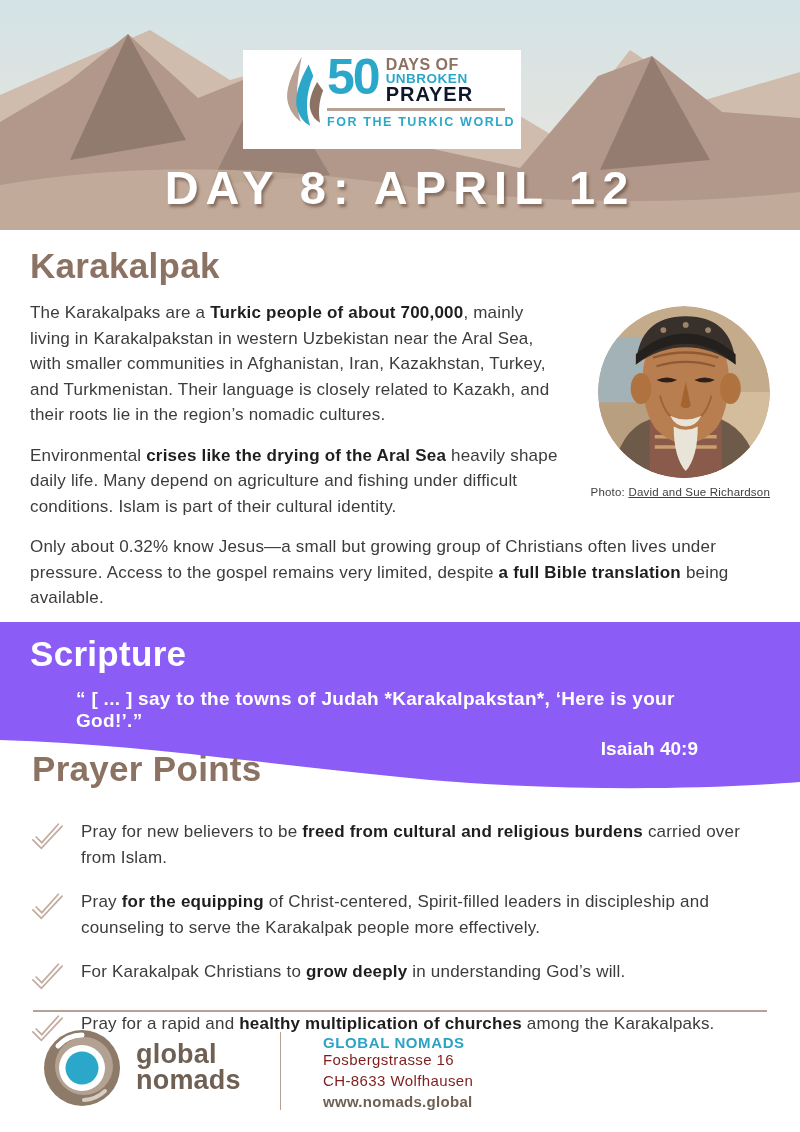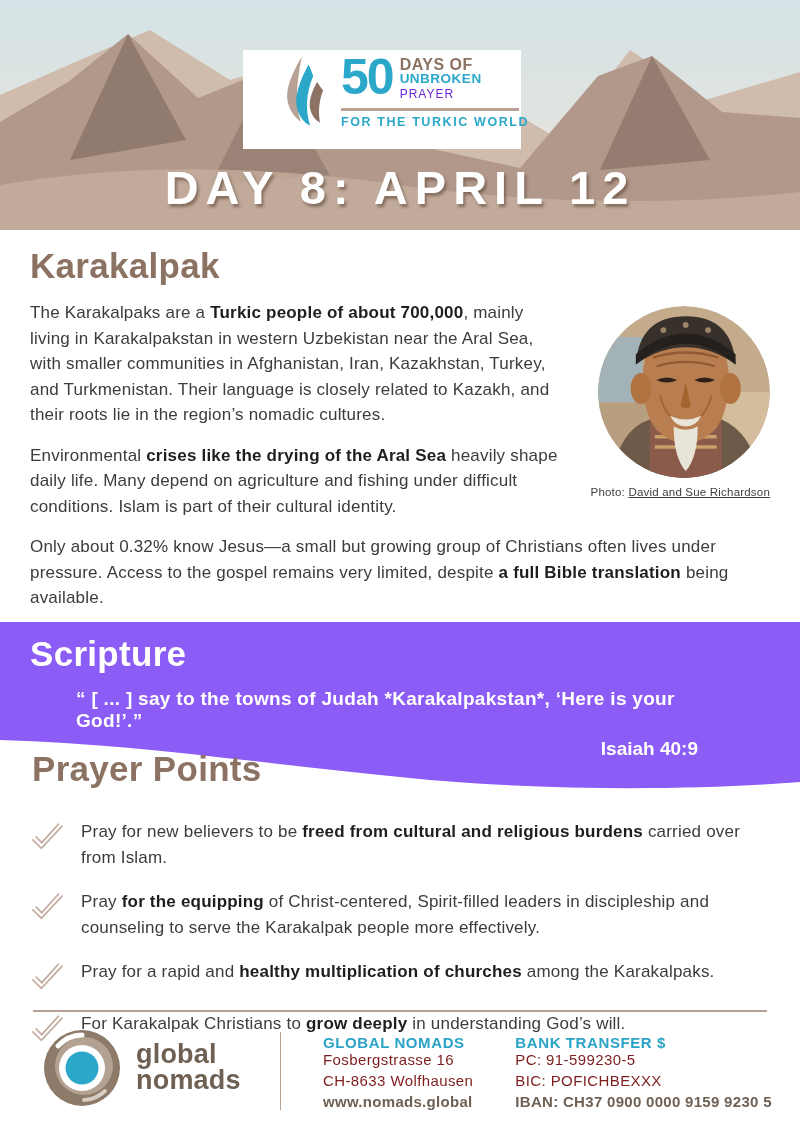--- a/index.html
+++ b/index.html
@@ -8,30 +8,30 @@
   .page {
     position:relative; width:800px; height:1132px; margin:0 auto;
     background:#ffffff; overflow:hidden; color:#3c3c3c;
   }
 
   
   .header { position:relative; width:800px; height:230px; overflow:hidden; }
   .header svg.mountains { position:absolute; inset:0; width:100%; height:100%; display:block; }
   .logo-card {
     position:absolute; left:243px; top:50px; width:278px; height:99px;
-    background:#ffffff; display:flex; align-items:center; padding:8px 14px 24px 38px; gap:14px;
+    background:#ffffff; display:flex; align-items:center; padding:8px 14px 24px 38px; gap:0;
   }
   .flame { width:46px; height:78px; flex:0 0 auto; }
   .logo-text { display:flex; flex-direction:column; }
   .logo-row { display:flex; align-items:flex-start; gap:7px; }
   .logo-50 { font-size:50px; line-height:44px; font-weight:800; color:#2ba8c9; letter-spacing:-2px; }
   .logo-stack { display:flex; flex-direction:column; padding-top:2px; }
   .logo-daysof  { font-size:16px; font-weight:800; color:#8b7262; letter-spacing:.5px; line-height:15px;}
   .logo-unbroken{ font-size:13.5px; font-weight:800; color:#2ba8c9; letter-spacing:.5px; line-height:14px;}
-  .logo-prayer  { font-size:12px; font-weight:400; color:#6d28d9; letter-spacing:1px; line-height:17px;}
+  .logo-prayer  { font-size:20px; font-weight:700; color:#0f172a; letter-spacing:1px; line-height:17px;}
   .logo-rule { height:3px; background:#b7a295; margin:5px 0 4px 0; width:178px; }
   .logo-tagline { font-size:12.5px; font-weight:800; color:#2ba8c9; letter-spacing:1.6px; white-space:nowrap; }
   .day-title {
     position:absolute; left:0; right:0; top:160px; text-align:center;
     font-size:47px; font-weight:800; color:#ffffff; letter-spacing:7px;
     text-shadow:2px 3px 3px rgba(85,62,50,.55);
   }
 
   
   .profile { position:relative; height:392px; padding:16px 30px 0 30px; }
@@ -197,27 +197,27 @@
     <div class="prayer-item">
       <svg class="check" viewBox="0 0 36 30">
         <path d="M3 18 L12 27 L34 3.5 M6.5 15 L12.5 21 L30 1.5" fill="none" stroke="#c2ab9e" stroke-width="1.8" stroke-linecap="round"></path>
       </svg>
       <div class="pt"><span>Pray </span><strong>for the equipping</strong><span> of Christ-centered, Spirit-filled leaders in discipleship and counseling to serve the Karakalpak people more effectively.</span></div>
     </div>
     <div class="prayer-item">
       <svg class="check" viewBox="0 0 36 30">
         <path d="M3 18 L12 27 L34 3.5 M6.5 15 L12.5 21 L30 1.5" fill="none" stroke="#c2ab9e" stroke-width="1.8" stroke-linecap="round"></path>
       </svg>
+      <div class="pt"><span>For Karakalpak Christians to </span><strong>grow deeply</strong><span> in understanding God’s will.</span></div>
+    </div>
+    <div class="prayer-item">
+      <svg class="check" viewBox="0 0 36 30">
+        <path d="M3 18 L12 27 L34 3.5 M6.5 15 L12.5 21 L30 1.5" fill="none" stroke="#c2ab9e" stroke-width="1.8" stroke-linecap="round"></path>
+      </svg>
       <div class="pt"><span>Pray for a rapid and </span><strong>healthy multiplication of churches</strong><span> among the Karakalpaks.</span></div>
-    </div>
-    <div class="prayer-item">
-      <svg class="check" viewBox="0 0 36 30">
-        <path d="M3 18 L12 27 L34 3.5 M6.5 15 L12.5 21 L30 1.5" fill="none" stroke="#c2ab9e" stroke-width="1.8" stroke-linecap="round"></path>
-      </svg>
-      <div class="pt"><span>For Karakalpak Christians to </span><strong>grow deeply</strong><span> in understanding God’s will.</span></div>
     </div>
   </div>
 
   <div class="footer">
     <div class="footer-rule"></div>
     <div class="footer-cols">
       <div class="gn-logo">
         <svg class="gn-mark" viewBox="0 0 80 80">
           <circle cx="40" cy="40" r="38" fill="#8d7a68"></circle>
           <circle cx="42" cy="38" r="29" fill="#b3a191"></circle>
@@ -231,22 +231,16 @@
           <div>nomads</div>
         </div>
       </div>
       <div class="footer-div"></div>
       <div class="f-col">
         <div class="f-head">GLOBAL NOMADS</div>
         <div class="f-line">Fosbergstrasse 16</div>
         <div class="f-line">CH-8633 Wolfhausen</div>
         <div class="f-strong"><a href="#">www.nomads.global</a></div>
       </div>
-      <div class="f-col">
-        <div class="f-head">BANK TRANSFER $</div>
-        <div class="f-line">PC: 91-599230-5</div>
-        <div class="f-line">BIC: POFICHBEXXX</div>
-        <div class="f-strong">IBAN: CH37 0900 0000 9159 9230 5</div>
-      </div>
     </div>
   </div>
 
 </div>
 
 </body></html>

